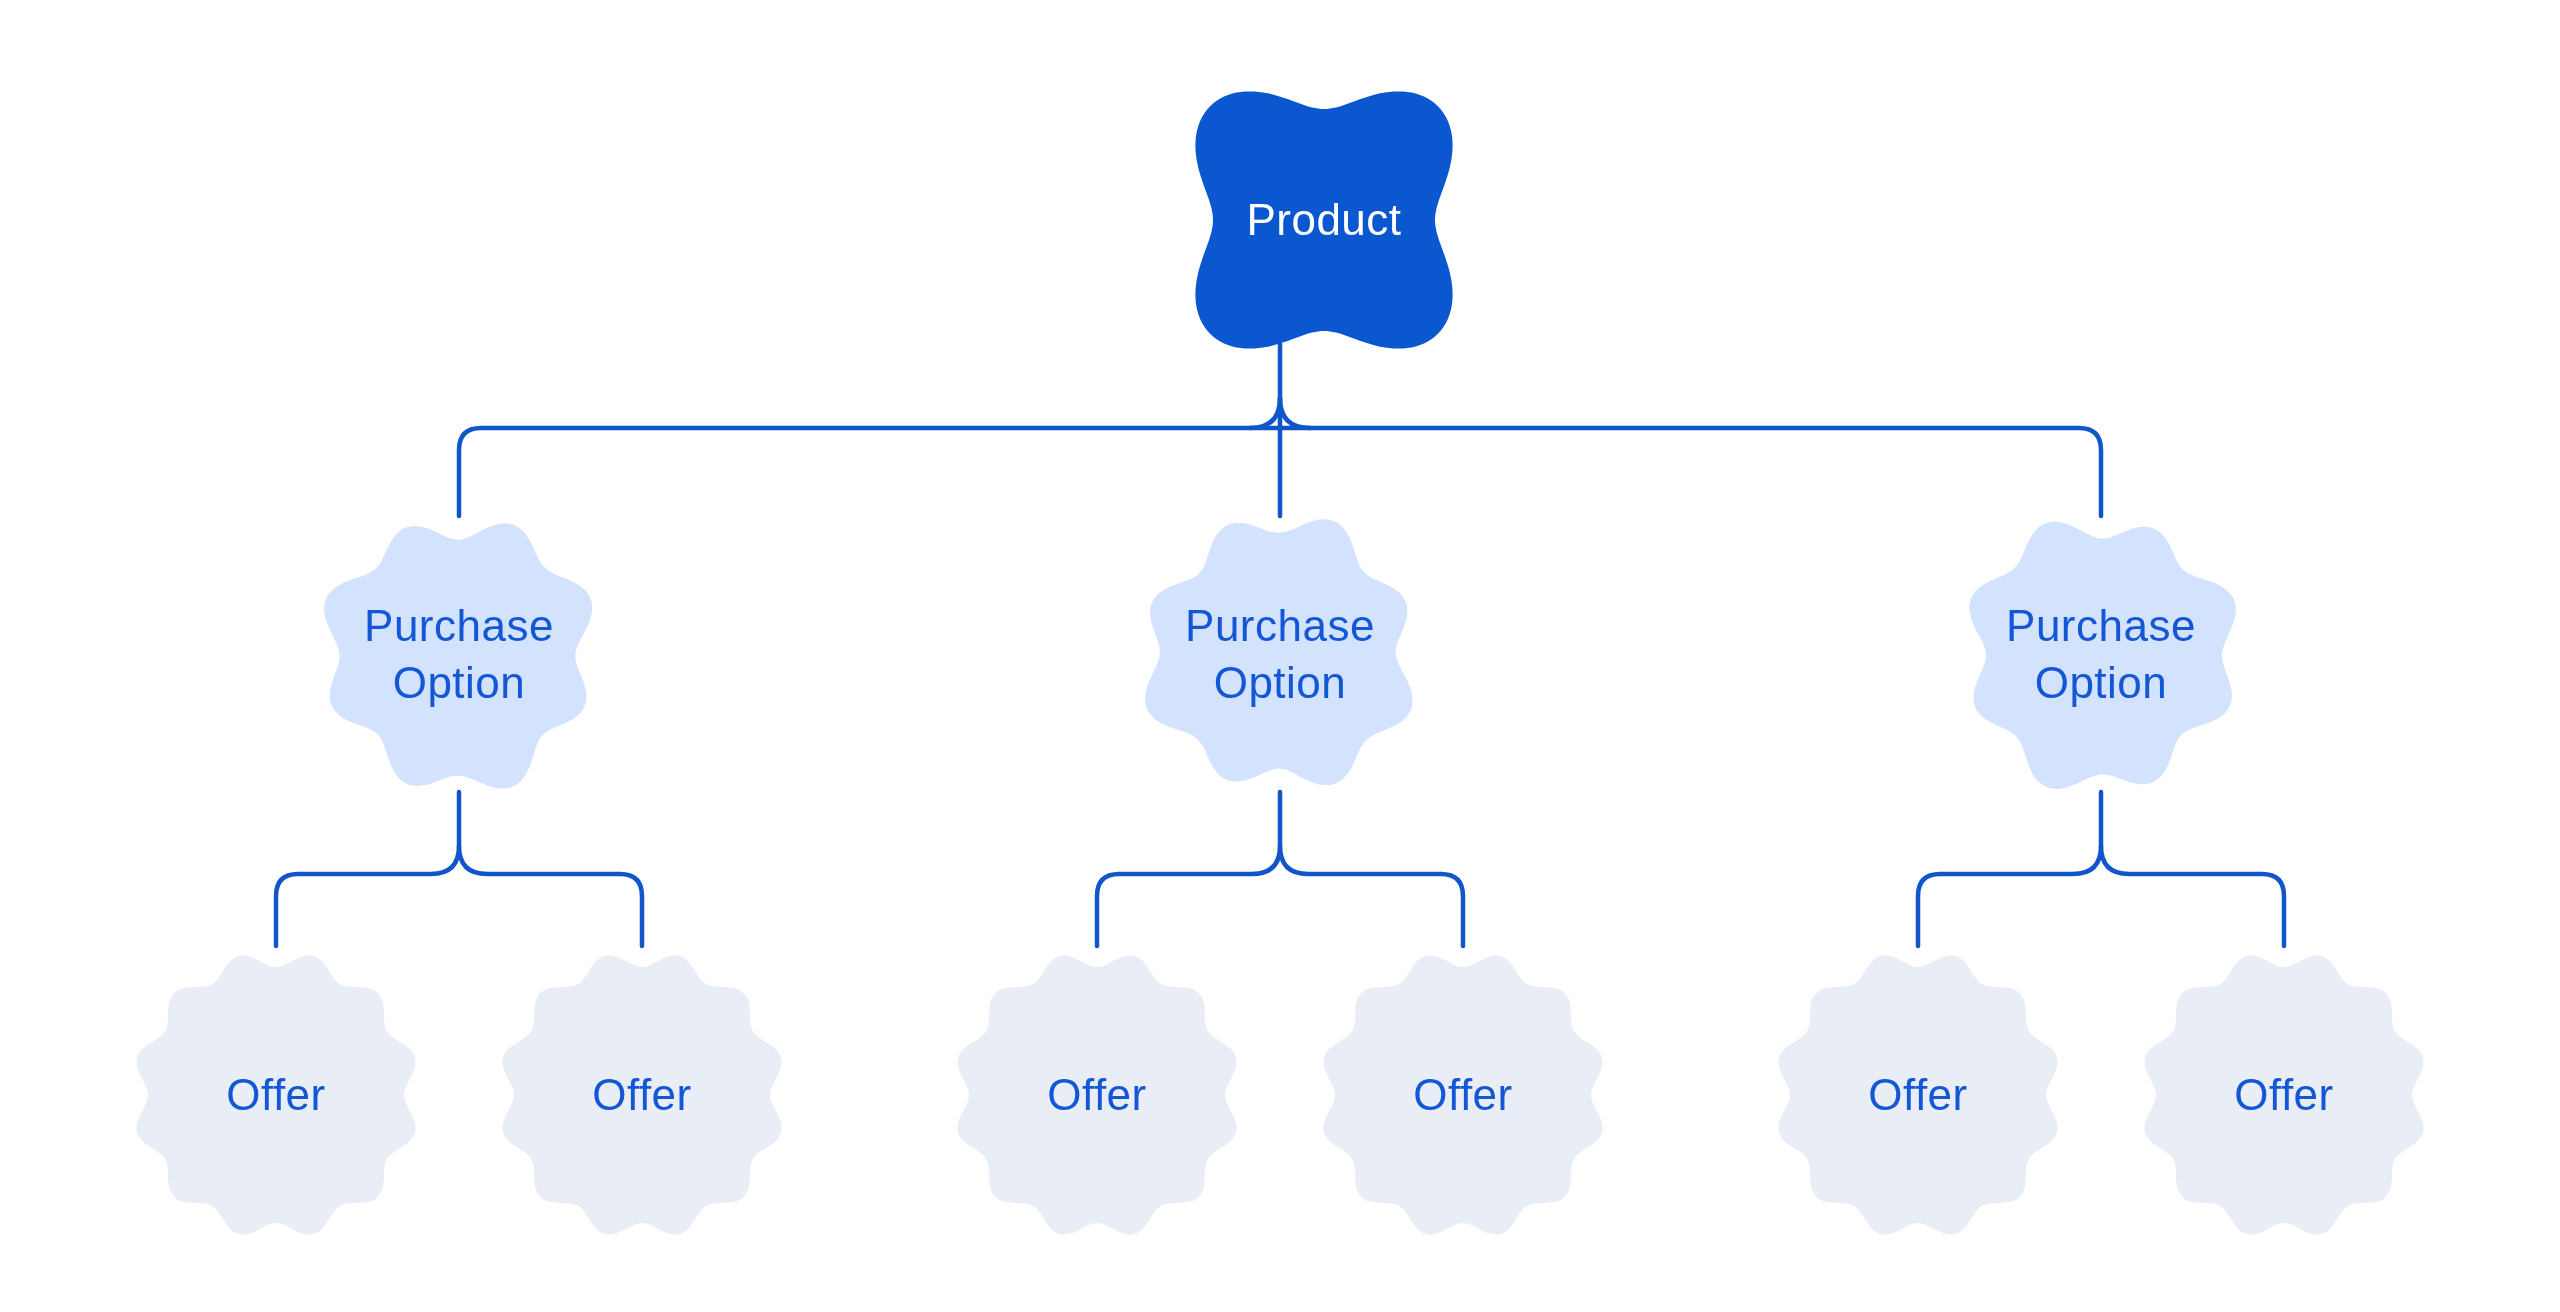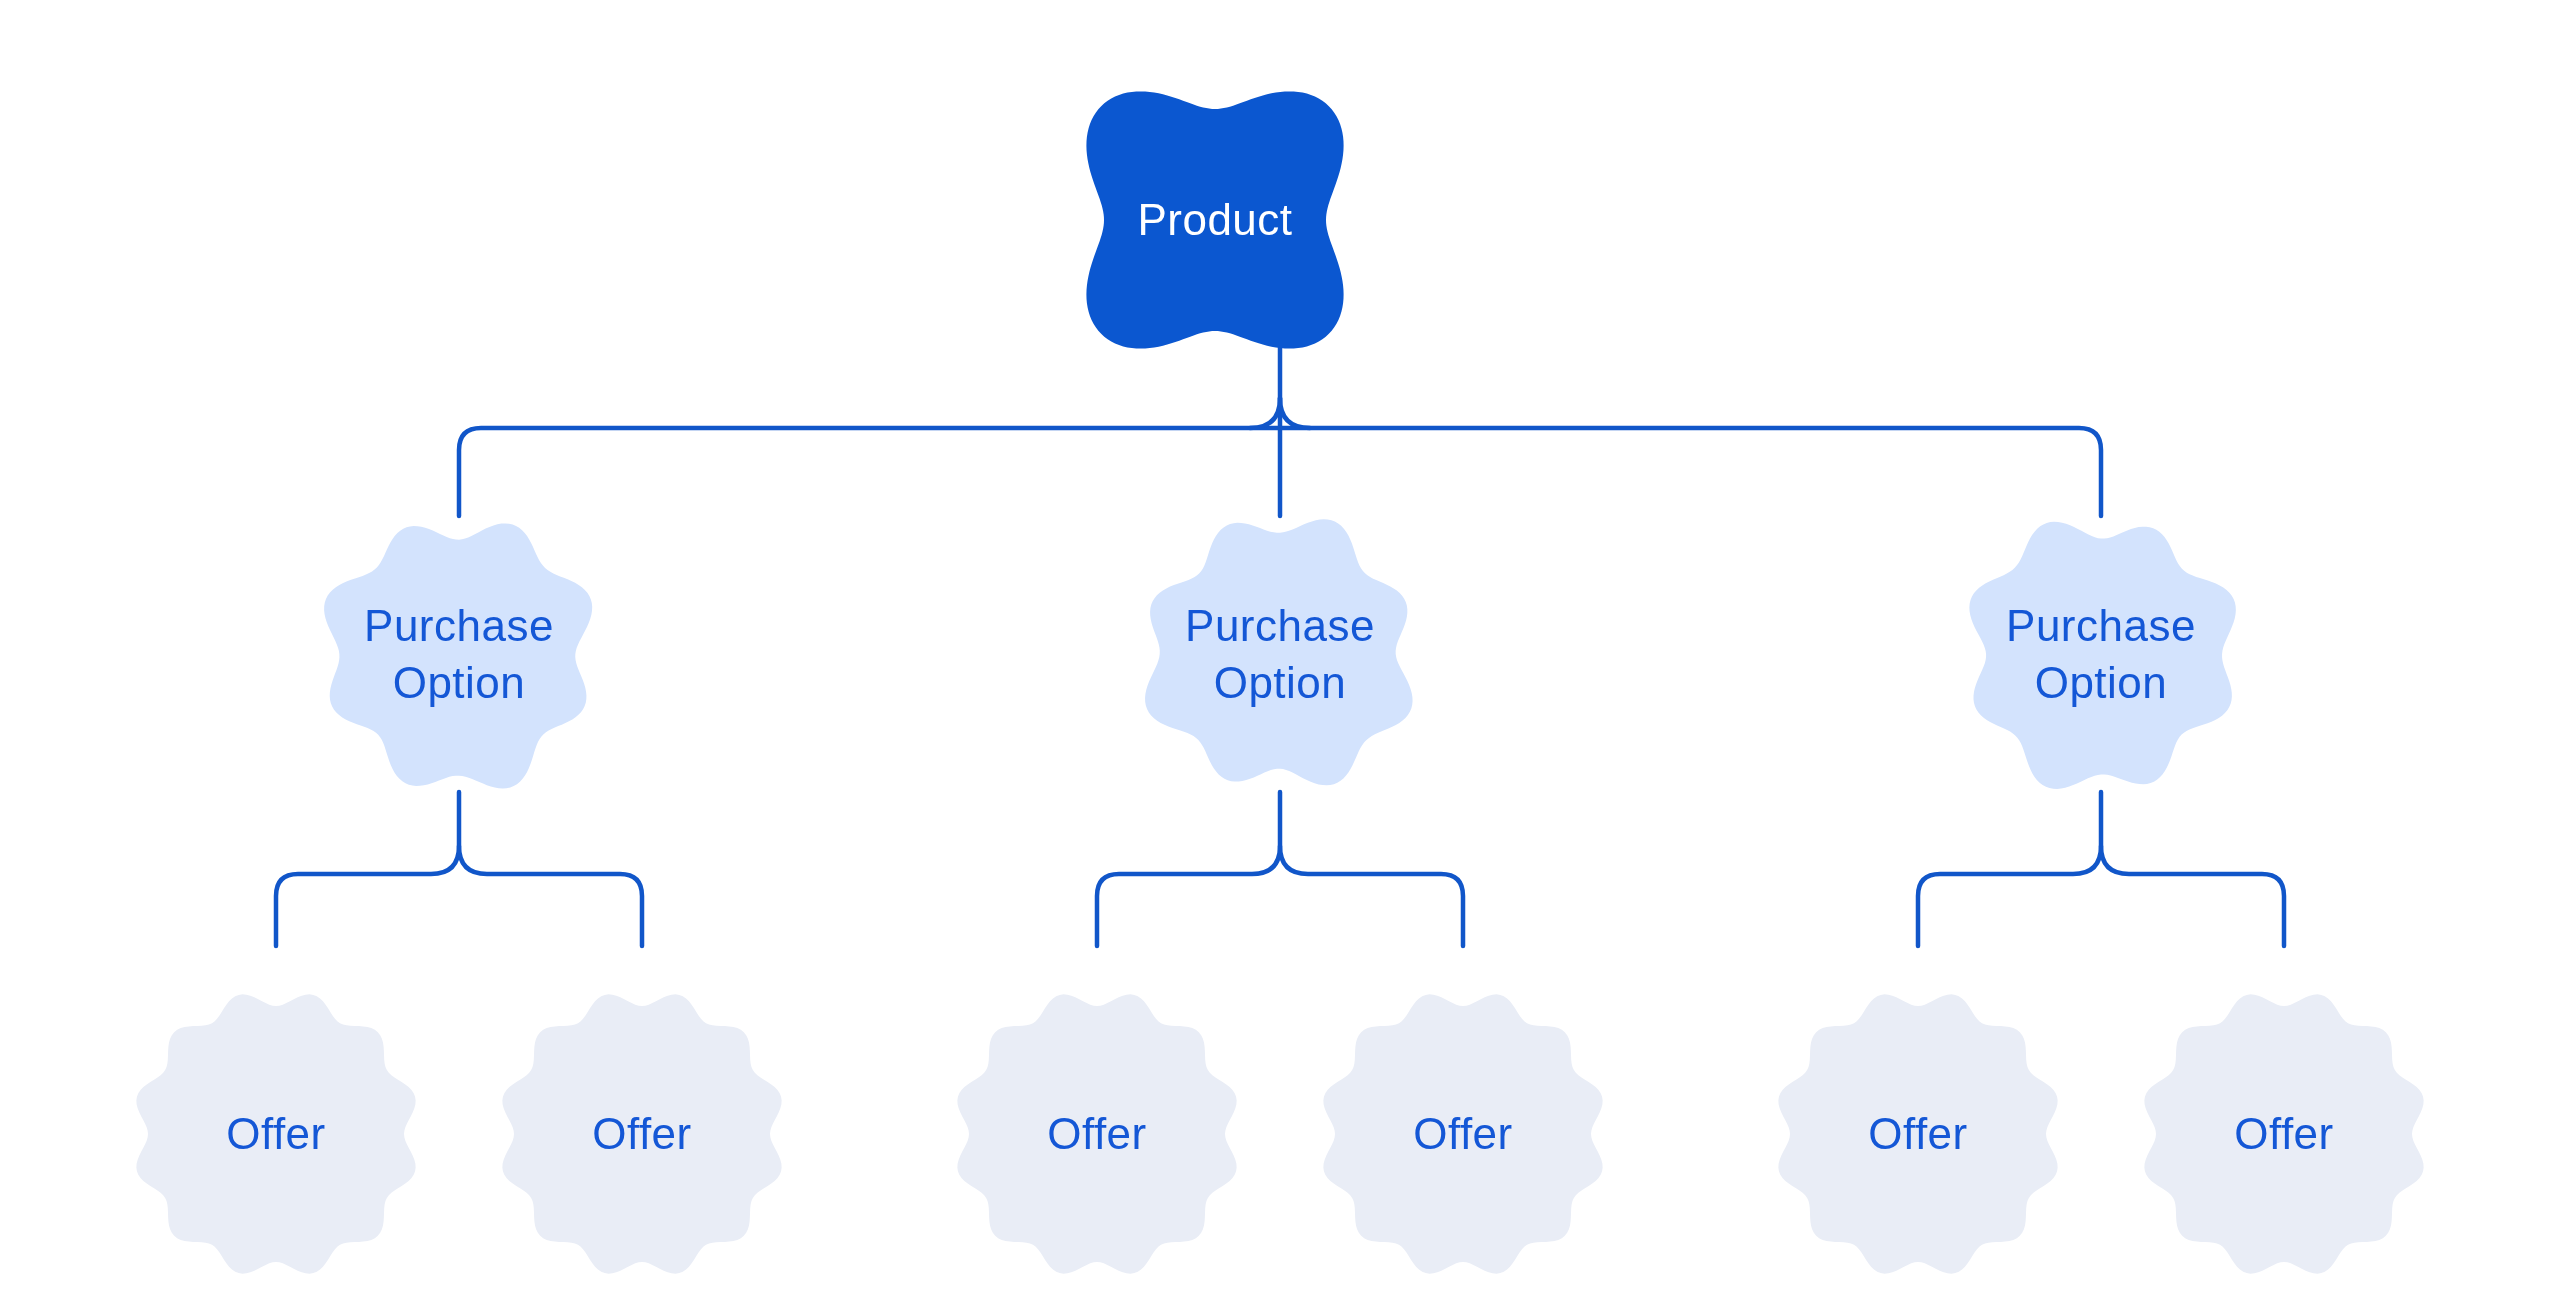--- a/index.html
+++ b/index.html
@@ -7,28 +7,28 @@
     width:2560px;height:1312px;overflow:hidden;
     background:var(--background,#ffffff);
     font-family:"Liberation Sans",sans-serif;
   }
   .canvas{position:relative;width:2560px;height:1312px;}
   .connectors{position:absolute;left:0;top:0;width:2560px;height:1312px;}
   .connectors path{fill:none;stroke:var(--connector,#1156c9);stroke-width:4.5;stroke-linecap:round;stroke-linejoin:round;}
   .node{position:absolute;display:flex;align-items:center;justify-content:center;}
   .node .blob{position:absolute;left:0;top:0;width:100%;height:100%;}
   .node .label{position:relative;z-index:1;text-align:center;font-weight:500;letter-spacing:.5px;}
-  .node-product{left:1045px;top:50px;width:340px;height:340px;}
+  .node-product{left:1154px;top:50px;width:340px;height:340px;}
   .node-product .blob path{fill:var(--product_fill,#0b57d0);}
   .node-product .label{color:var(--product_text,#ffffff);font-size:44px;}
   .node-po{top:504px;width:300px;height:300px;justify-content:center;}
   .node-po .blob path{fill:var(--purchase_fill,#d3e3fd);}
   .node-po .label{color:var(--label_text,#1457d6);font-size:44px;line-height:57px;width:210px;}
   .node-po.po-0{left:309px;} .node-po.po-1{left:1130px;} .node-po.po-2{left:1951px;}
-  .node-offer{top:984px;width:300px;height:300px;}
+  .node-offer{top:945px;width:300px;height:300px;}
   .node-offer .blob path{fill:var(--offer_fill,#e9edf6);}
   .node-offer .label{color:var(--label_text,#1457d6);font-size:44px;}
   .node-offer.of-0{left:126px;}  .node-offer.of-1{left:492px;}
   .node-offer.of-2{left:947px;}  .node-offer.of-3{left:1313px;}
   .node-offer.of-4{left:1768px;} .node-offer.of-5{left:2134px;}
 </style>
 </head>
 <body>
 
 <div class="canvas">

